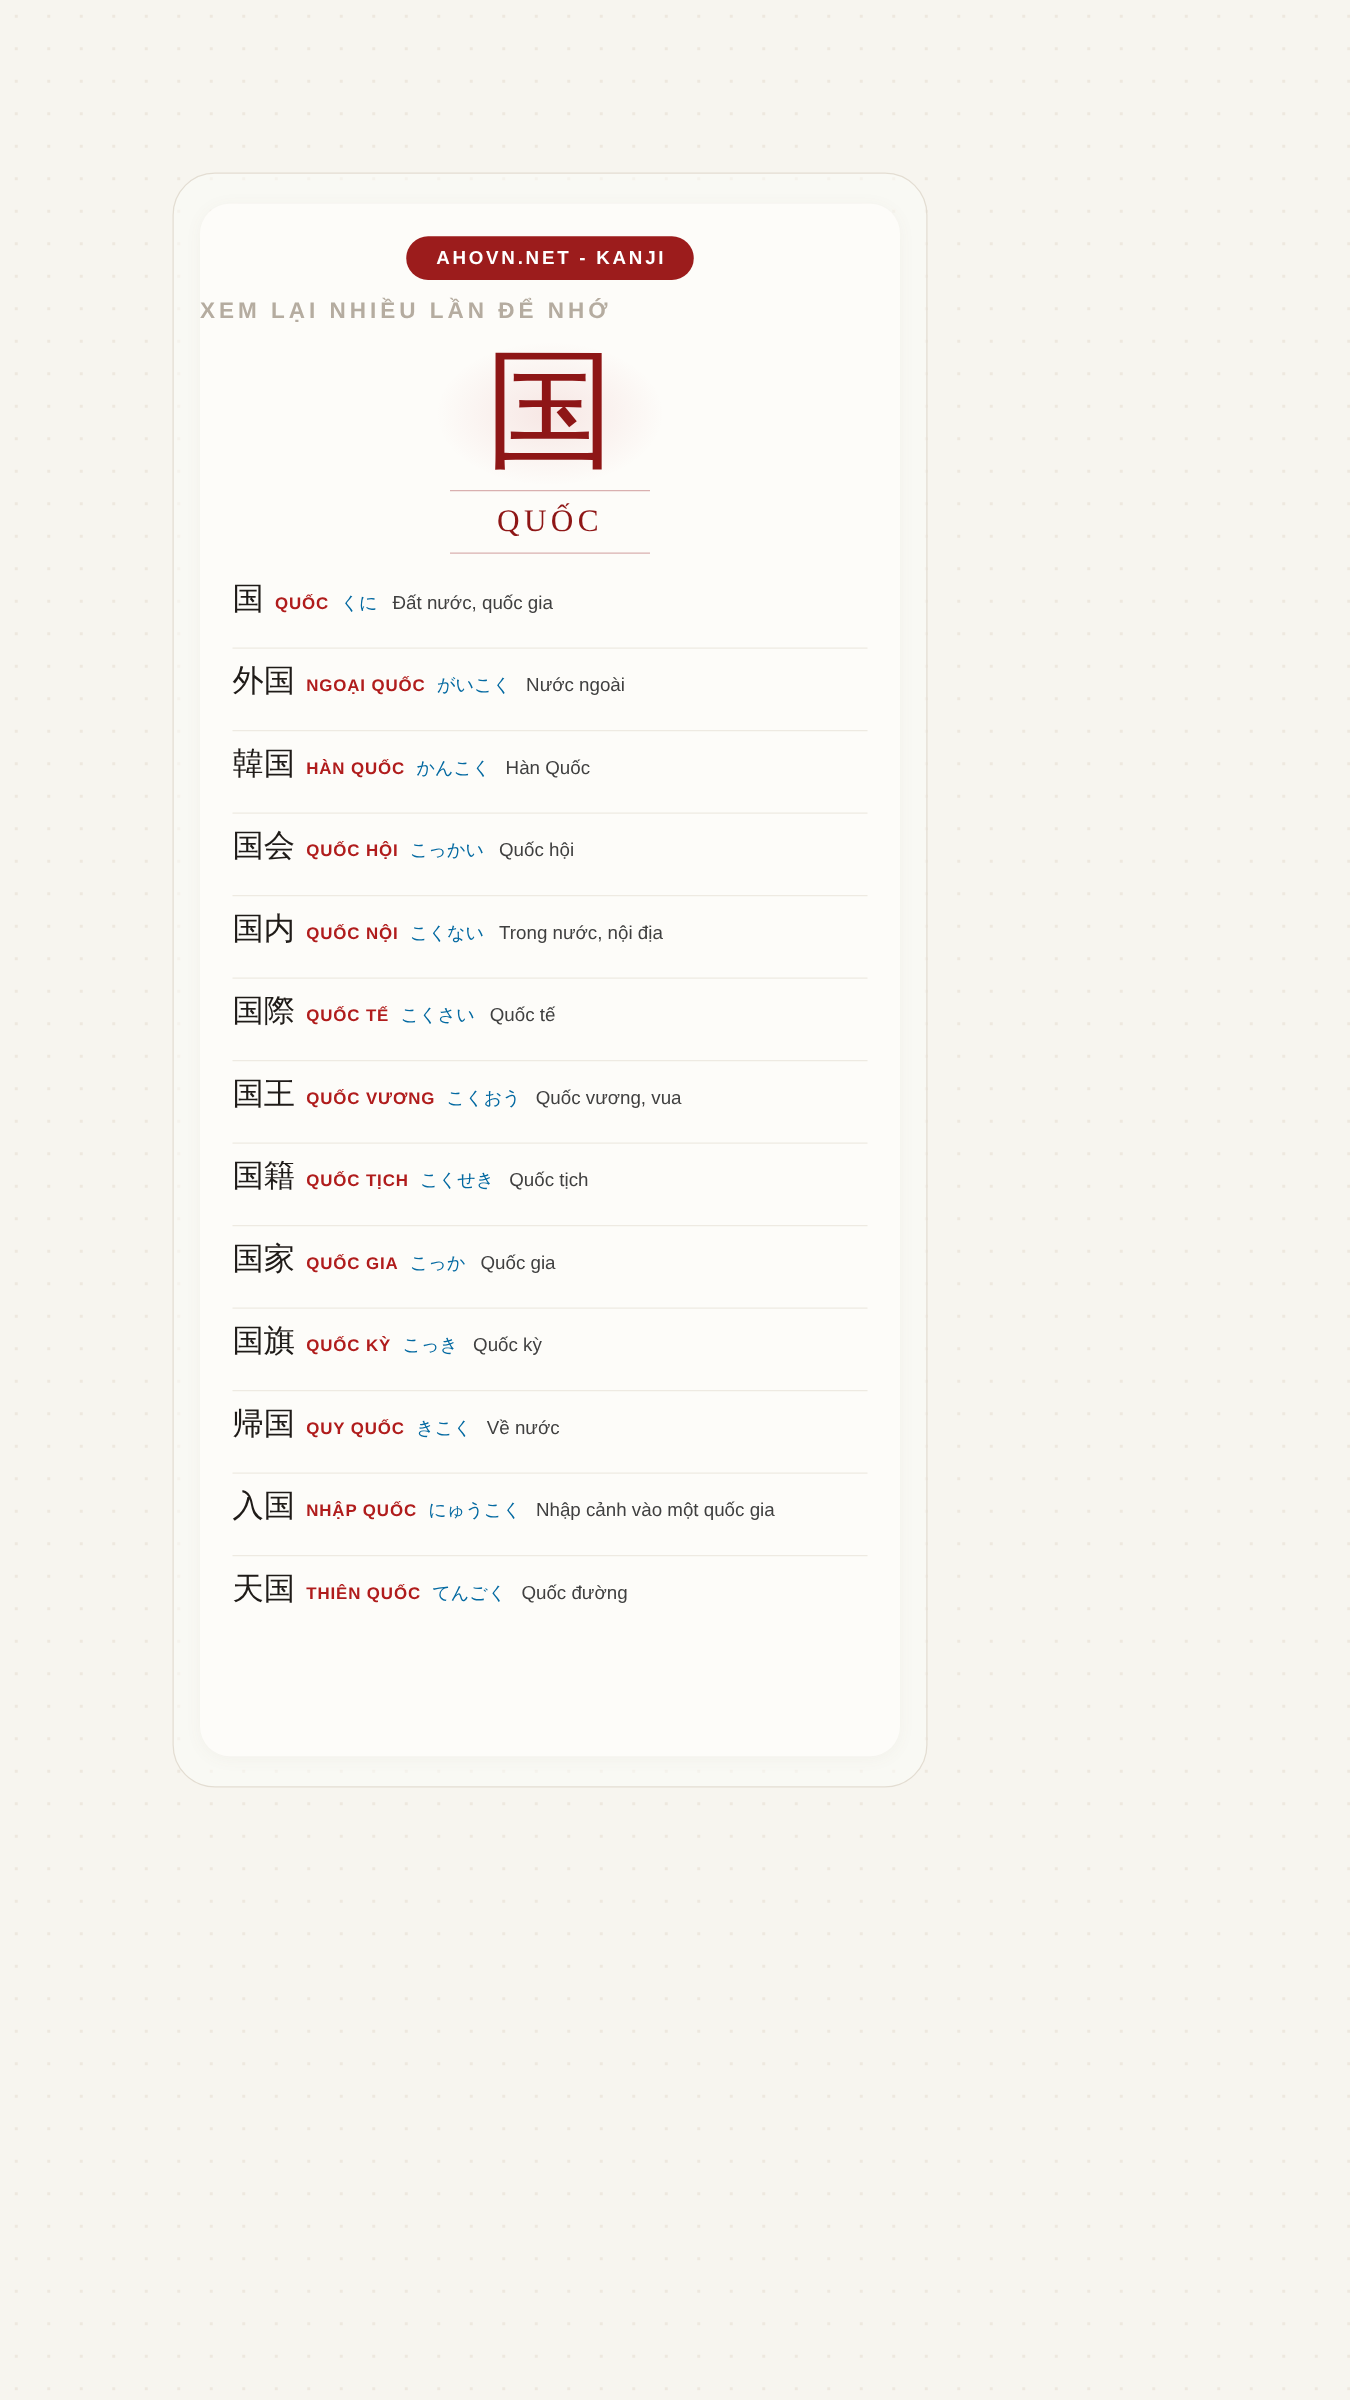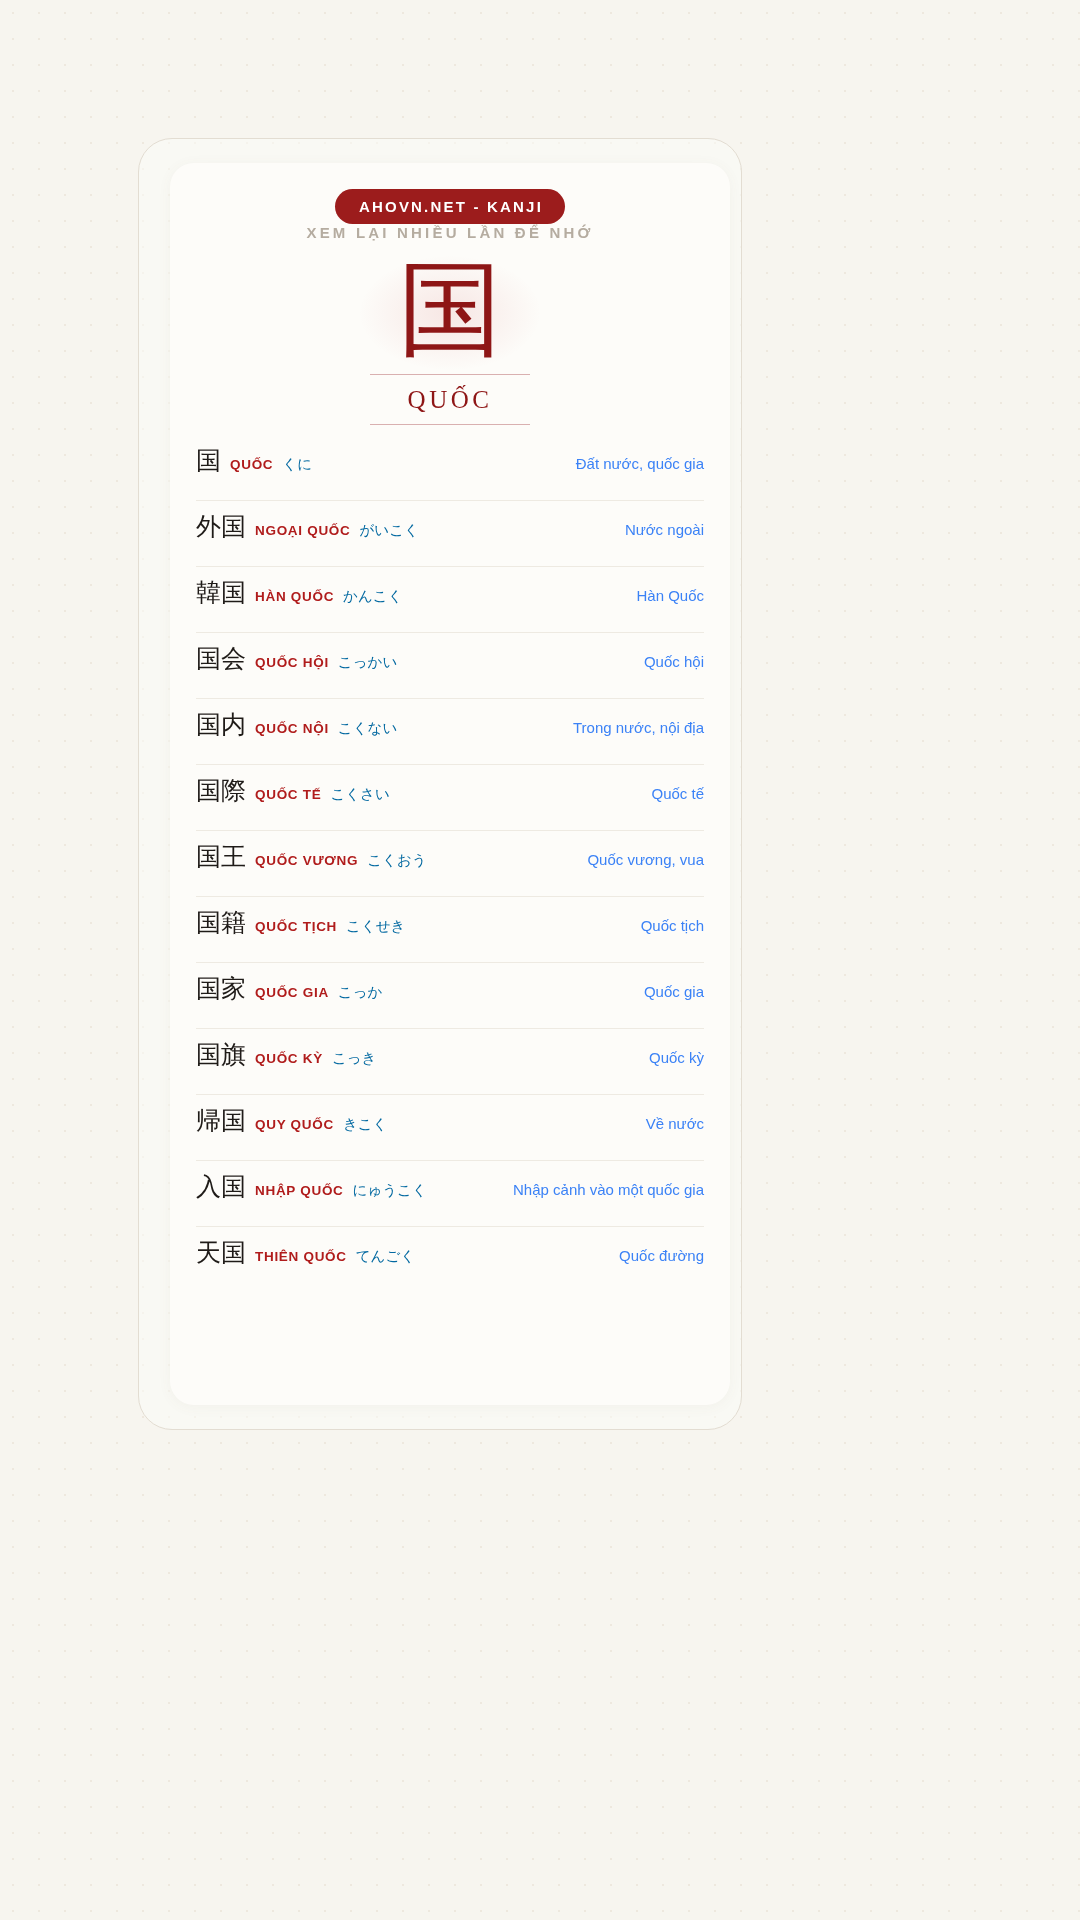--- a/index.html
+++ b/index.html
@@ -29,21 +29,21 @@
     top: 138px;
     width: 604px;
     height: 1292px;
     border: 1px solid #e3ddd2;
     border-radius: 34px;
     background: rgba(252,251,247,0.55);
     box-sizing: border-box;
   }
   .inner-card {
     position: absolute;
-    left: 170px;
+    left: 160px;
     top: 163px;
     width: 560px;
     height: 1242px;
     background: #fdfcf9;
     border-radius: 24px;
     box-sizing: border-box;
     box-shadow: 0 2px 14px rgba(120,100,80,0.05);
     padding: 0;
     overflow: hidden;
   }
@@ -56,25 +56,25 @@
     display: inline-block;
     background: #9c1c1c;
     color: #ffffff;
     font-size: 15px;
     font-weight: bold;
     letter-spacing: 2.2px;
     padding: 9px 22px 9px 24px;
     border-radius: 18px;
   }
   .subtitle {
-    text-align: center;
     color: #b5aca0;
-    font-size: 15px;
+    font-size: 18px;
     letter-spacing: 3.2px;
     font-weight: bold;
+    margin-top: 14px;
   }
 
   .kanji-block {
     text-align: center;
     margin-top: 8px;
     position: relative;
   }
   .kanji-glow {
     position: absolute;
     left: 50%;
@@ -145,23 +145,22 @@
     margin-right: 9px;
     text-transform: uppercase;
   }
   .r-kana {
     font-family: "DejaVu Sans", sans-serif;
     font-size: 14.5px;
     color: #0369a1;
   }
   .r-meaning {
     flex: 1 1 auto;
-    text-align: right;
     font-size: 15px;
-    color: #3b82f6;
+    color: #404040;
     padding-left: 12px;
     white-space: nowrap;
   }
 </style>
 </head>
 <body>
 
 <div class="bg-dots"></div>
 
 <div class="outer-card"></div>

